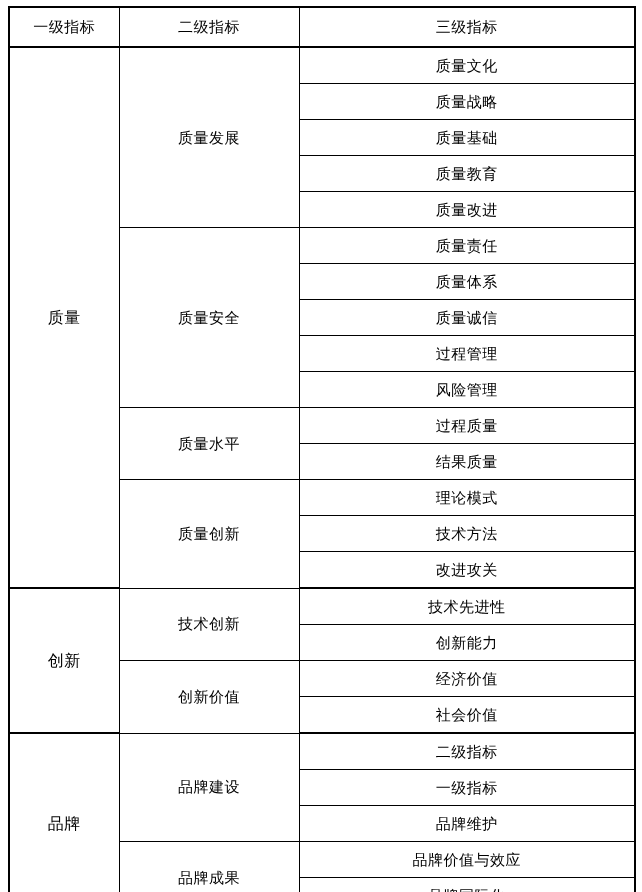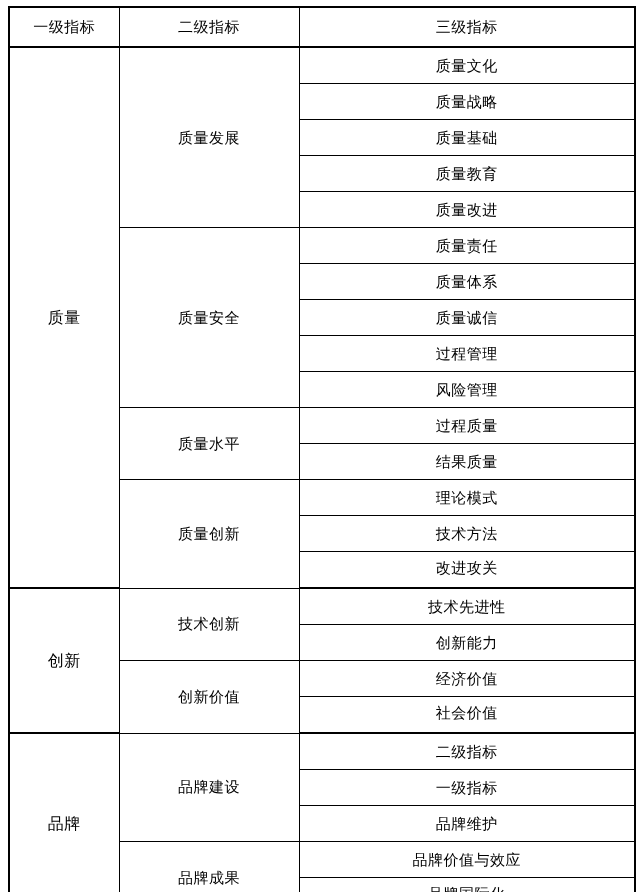--- a/index.html
+++ b/index.html
@@ -55,21 +55,20 @@
     font-size: 15px;
   }
   table.matrix tbody td.lvl3 {
     font-size: 15px;
     height: 27px;
     text-align: center;
   }
   
   table.matrix tbody tr.group-end > td {
     border-bottom: 2px solid #000000;
-    font-family: Liberation Mono, monospace;
   }
   table.matrix tbody tr.sub-end > td.lvl3,
   table.matrix tbody tr.sub-end > td.lvl2 {
     border-bottom: 1px solid #000000;
   }
 </style>
 </head>
 <body>
 
 <div id="sheet">

